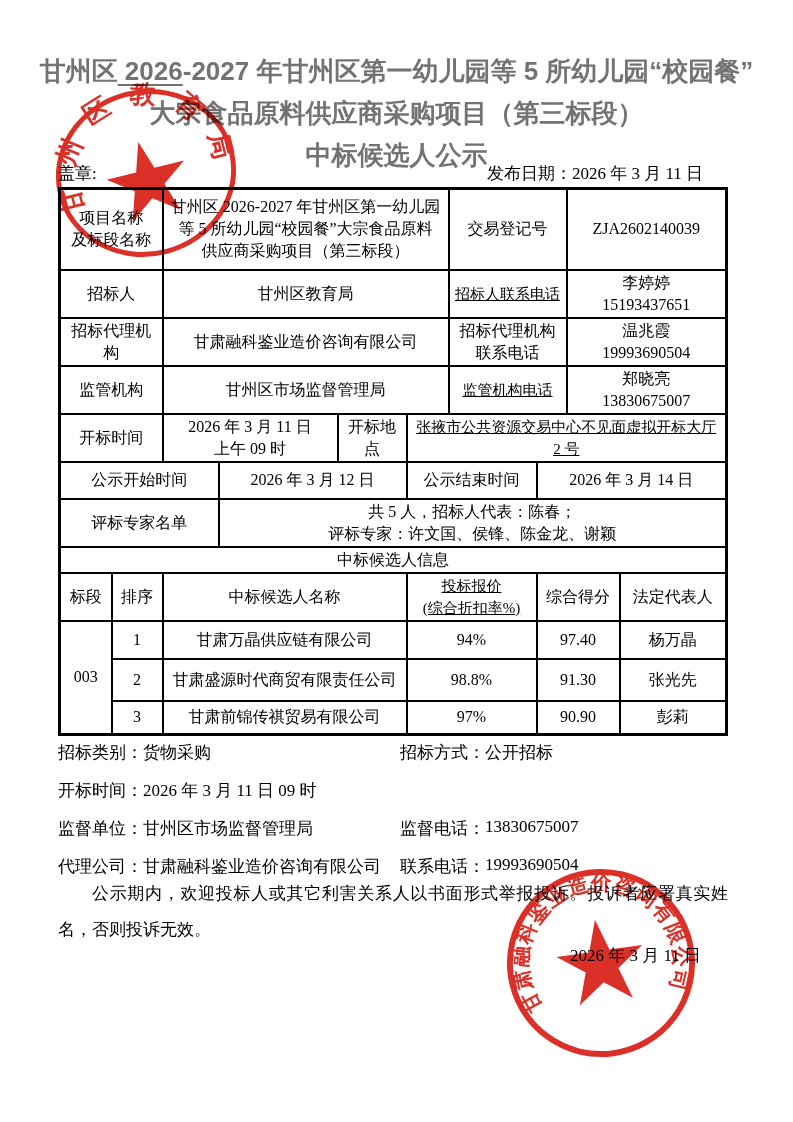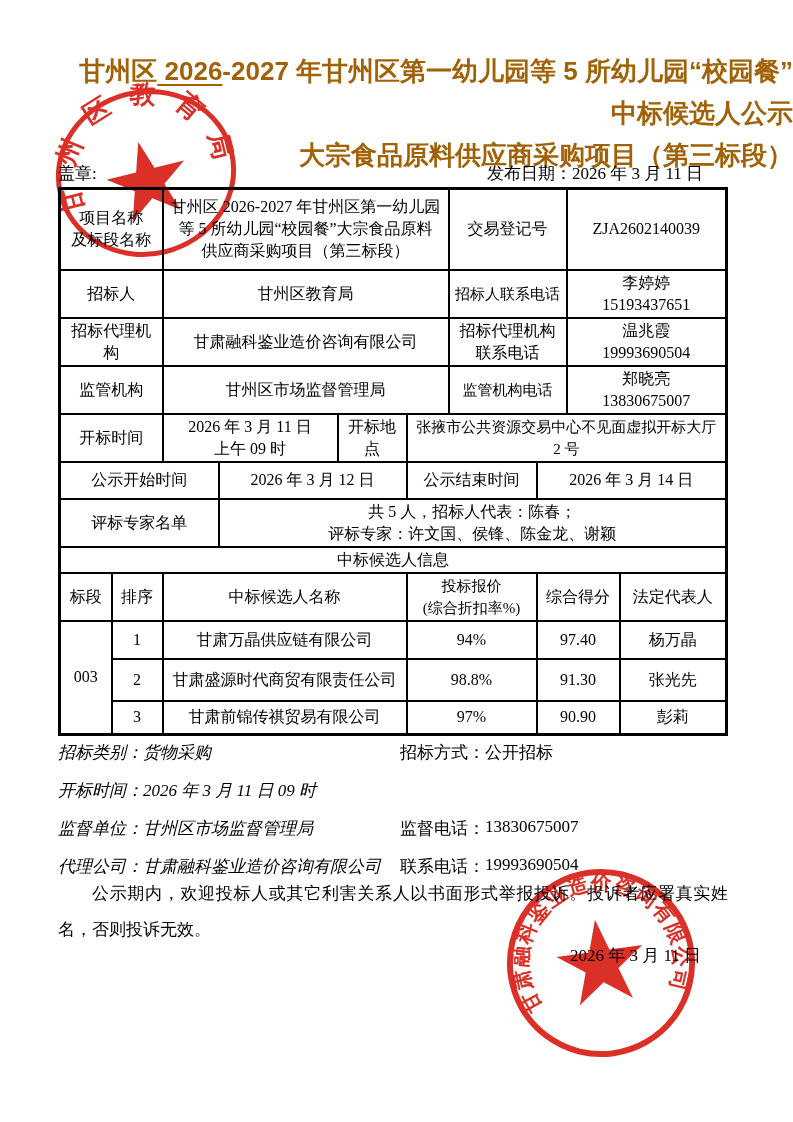--- a/index.html
+++ b/index.html
@@ -2,61 +2,61 @@
 <html><head>
 <meta charset="utf-8">
 <style>
   html,body{margin:0;padding:0;background:#888;}
   .page{
     position:relative;width:793px;height:1122px;background:#ffffff;
     margin:0 auto;overflow:hidden;
     font-family:"Liberation Serif","DejaVu Serif",serif;color:#000;
   }
   
-  .title{position:absolute;top:50px;left:0;width:793px;text-align:right;
+  .title{position:absolute;top:50px;left:0;width:793px;text-align:center;
     font-family:"Liberation Sans","DejaVu Sans",sans-serif;
-    font-weight:bold;font-size:26px;line-height:42px;color:#a16207;}
+    font-weight:bold;font-size:26px;line-height:42px;color:#737373;}
   .title .u{text-decoration:underline;text-underline-offset:4px;}
   
   .stamp-row{position:absolute;top:162px;left:58px;right:90px;
     display:flex;justify-content:space-between;align-items:flex-end;
     font-size:17px;}
   
   table.doc{position:absolute;top:187px;left:58px;width:667px;
     border-collapse:collapse;table-layout:fixed;
     border:3px solid #000;font-size:16px;}
   table.doc td{border:2px solid #000;text-align:center;vertical-align:middle;
     padding:1px 3px;overflow:hidden;line-height:22px;}
   td.pre{white-space:pre-line;}
   td.left{text-align:left;padding-left:6px;}
-  td.small{font-size:15px;line-height:21px;}
+  td.small{font-size:15px;line-height:21px;text-decoration:underline;}
   td.proj{line-height:26px;}
   
   .footer-cols{position:absolute;top:733px;left:58px;width:667px;font-size:17px;}
   .f-row{display:flex;height:38px;align-items:center;}
-  .f-left{width:342px;display:flex;font-style:italic;}
+  .f-left{width:342px;display:flex;}
   .f-right{flex:1;display:flex;}
   .notice{position:absolute;top:876px;left:58px;width:670px;
     font-size:17px;line-height:36px;text-indent:2em;text-align:justify;}
   .date-line{position:absolute;top:944px;right:92px;font-size:17px;z-index:4;}
   
   .seal{position:absolute;z-index:5;mix-blend-mode:multiply;opacity:.95;}
   .seal-top{left:50px;top:84px;transform:rotate(-14deg);}
   .seal-bottom{left:502px;top:864px;transform:rotate(-8deg);}
   .seal text{font-family:"Liberation Sans","DejaVu Sans",sans-serif;font-weight:bold;}
 </style>
 </head>
 <body>
 
 <div class="page">
 
   <div class="title">
     <div><span>甘州区</span><span class="u"> 2026</span><span>-2027 年甘州区第一幼儿园等 5 所幼儿园“校园餐”</span></div>
+    <div>大宗食品原料供应商采购项目（第三标段）</div>
     <div>中标候选人公示</div>
-    <div>大宗食品原料供应商采购项目（第三标段）</div>
   </div>
 
   <div class="stamp-row">
     <span>盖章:</span>
     <span>发布日期：2026 年 3 月 11 日</span>
   </div>
 
   <table class="doc">
     <colgroup>
       <col style="width:52px">

